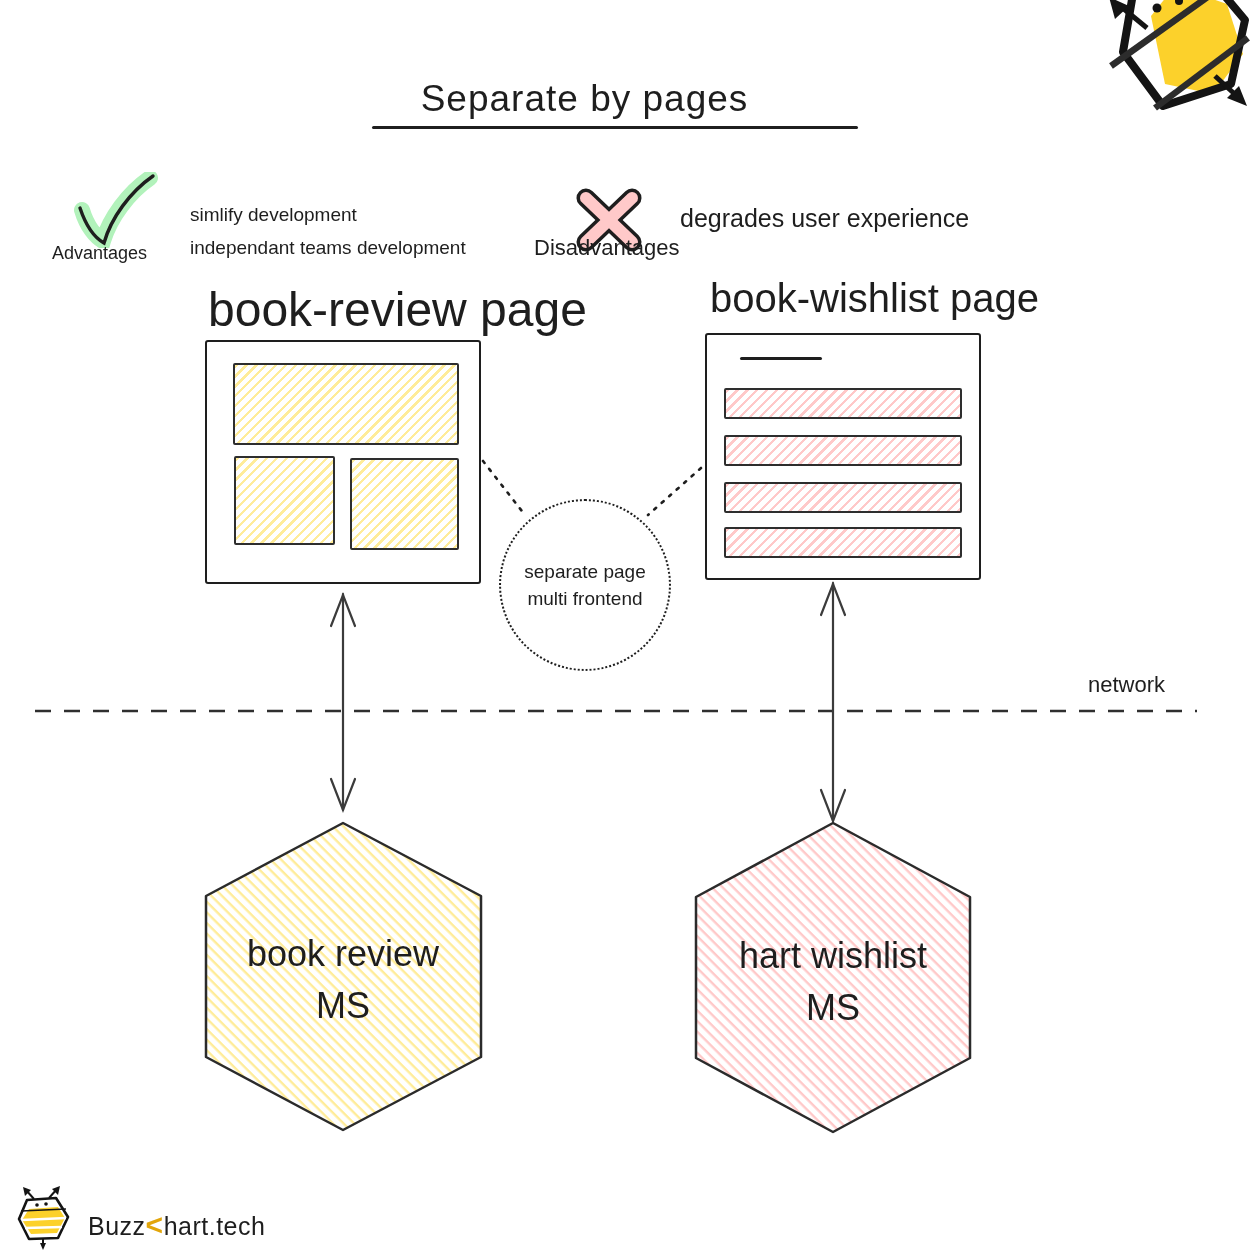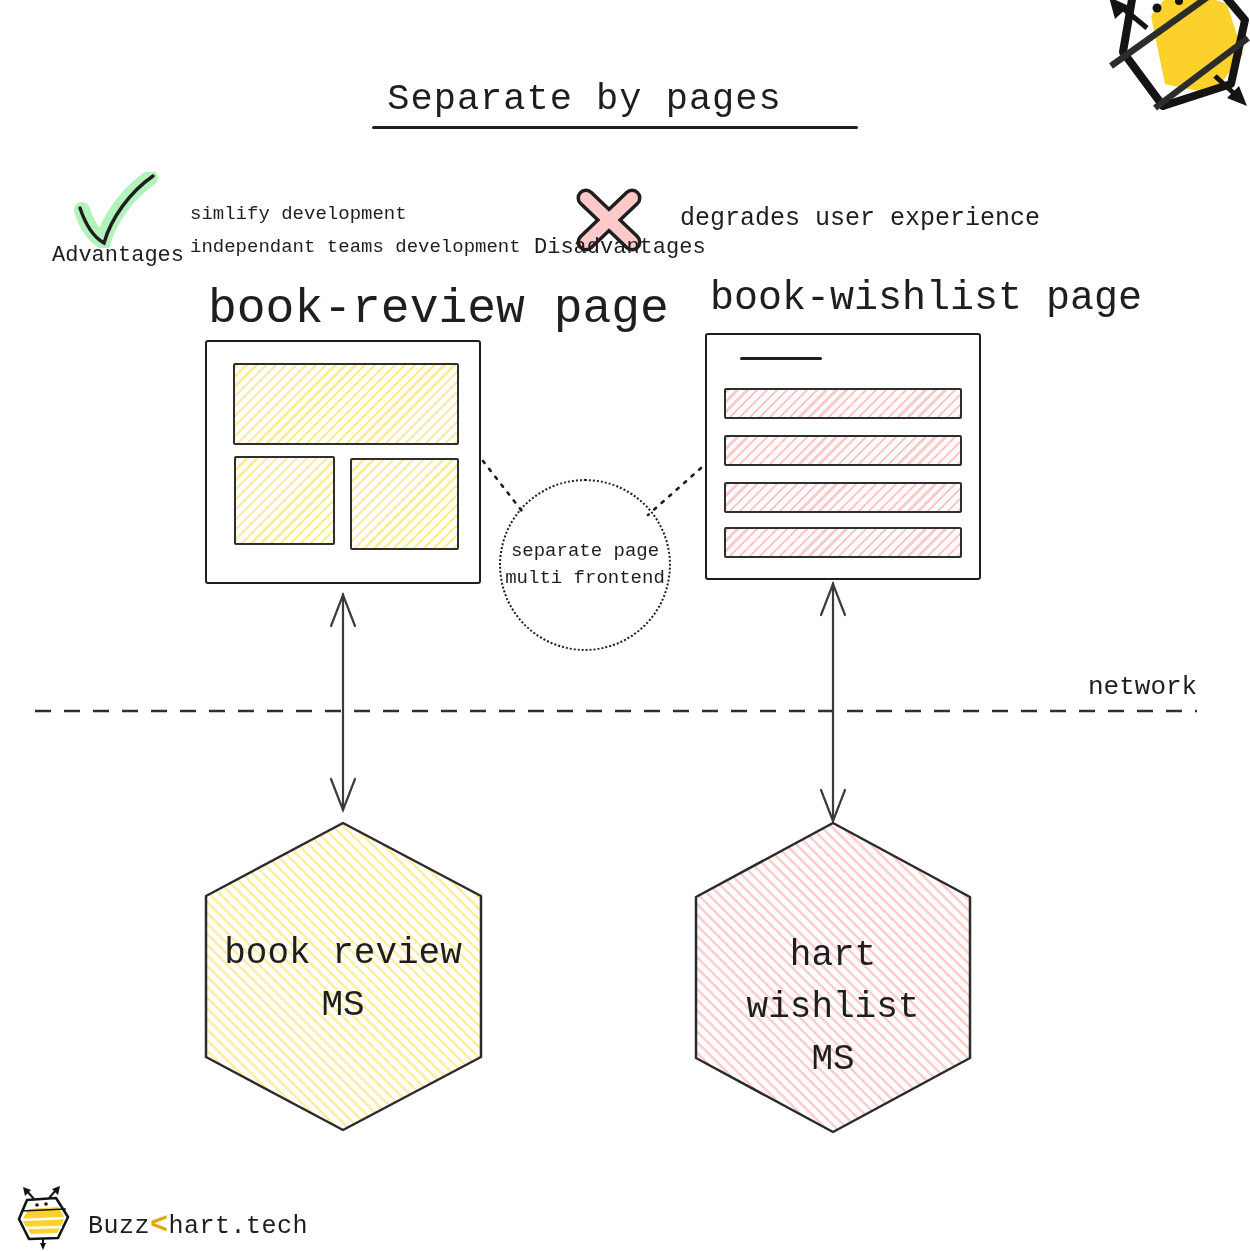--- a/index.html
+++ b/index.html
@@ -1,48 +1,48 @@
 <!DOCTYPE html>
 <html><head>
 <meta charset="utf-8">
 <style>
   html,body{margin:0;padding:0;background:#fff;}
   #canvas{position:relative;width:1250px;height:1252px;background:#ffffff;overflow:hidden;
-          font-family:Liberation Mono, monospace;color:#1e1e1e;}
+          font-family:Liberation Sans, sans-serif;color:#1e1e1e;}
   .abs{position:absolute;}
   
   .title{left:342px;top:78px;width:485px;text-align:center;font-size:37px;font-weight:500;letter-spacing:1px;}
   .title-underline{left:372px;top:126px;width:486px;height:3px;background:#1f1f1f;border-radius:2px;}
   
-  .adv-label{left:52px;top:243px;font-size:22px;font-weight:500;}
+  .adv-label{left:52px;top:243px;font-size:18px;font-weight:500;}
   .adv-items{left:190px;top:198px;font-size:19px;line-height:33px;}
   .dis-label{left:534px;top:235px;font-size:22px;font-weight:500;}
   .dis-items{left:680px;top:204px;font-size:25px;}
   
   .review-heading{left:208px;top:282px;font-size:48px;font-weight:500;}
   .wishlist-heading{left:710px;top:276px;font-size:40px;font-weight:500;text-align:right;}
   
   .pagebox{background:#fff;border:2.5px solid #1e1e1e;border-radius:3px;}
   .review-box{left:205px;top:340px;width:272px;height:240px;}
   .wishlist-box{left:705px;top:333px;width:272px;height:243px;}
   .hatch-y{background-image:repeating-linear-gradient(135deg,#ffec99 0 2.3px,rgba(0,0,0,0) 2.3px 7px);}
   .hatch-p{background-image:repeating-linear-gradient(135deg,#ffc9c9 0 2.3px,rgba(0,0,0,0) 2.3px 7px);}
   .wf{position:absolute;border:2px solid #2e2e2e;border-radius:2px;}
   .wf-hero{left:26px;top:21px;width:222px;height:78px;}
   .wf-left{left:27px;top:114px;width:97px;height:85px;}
   .wf-right{left:143px;top:116px;width:105px;height:88px;}
   .wf-titleline{position:absolute;left:33px;top:22px;width:82px;height:3px;background:#1e1e1e;border-radius:2px;}
   .wf-bar{position:absolute;left:17px;width:234px;height:27px;border:2px solid #2e2e2e;border-radius:2px;}
   .bar-0{top:53px}.bar-1{top:100px}.bar-2{top:147px}.bar-3{top:192px}
   
-  .note-circle{left:499px;top:479px;width:172px;height:172px;border:2.5px dotted #1e1e1e;border-radius:50%;
+  .note-circle{left:499px;top:499px;width:172px;height:172px;border:2.5px dotted #1e1e1e;border-radius:50%;
                display:flex;flex-direction:column;align-items:center;justify-content:center;
                font-size:19px;line-height:27px;text-align:center;box-sizing:border-box;}
   
-  .network-label{left:1088px;top:672px;font-size:26px;}
+  .network-label{left:1088px;top:672px;font-size:22px;}
   
   .hexlabel{width:276px;text-align:center;font-size:36px;line-height:52px;font-weight:500;}
   .hexlabel-review{left:205px;top:928px;}
   .hexlabel-wishlist{left:695px;top:930px;}
   
   .brand{left:12px;top:1186px;display:flex;align-items:center;gap:8px;}
   .brand-text{font-size:25px;font-weight:500;letter-spacing:.5px;white-space:nowrap;margin-left:4px;margin-top:14px;}
   .brand-chevron{color:#e2a50a;font-weight:700;font-size:30px;}
   svg{display:block;}
   .layer{left:0;top:0;}

